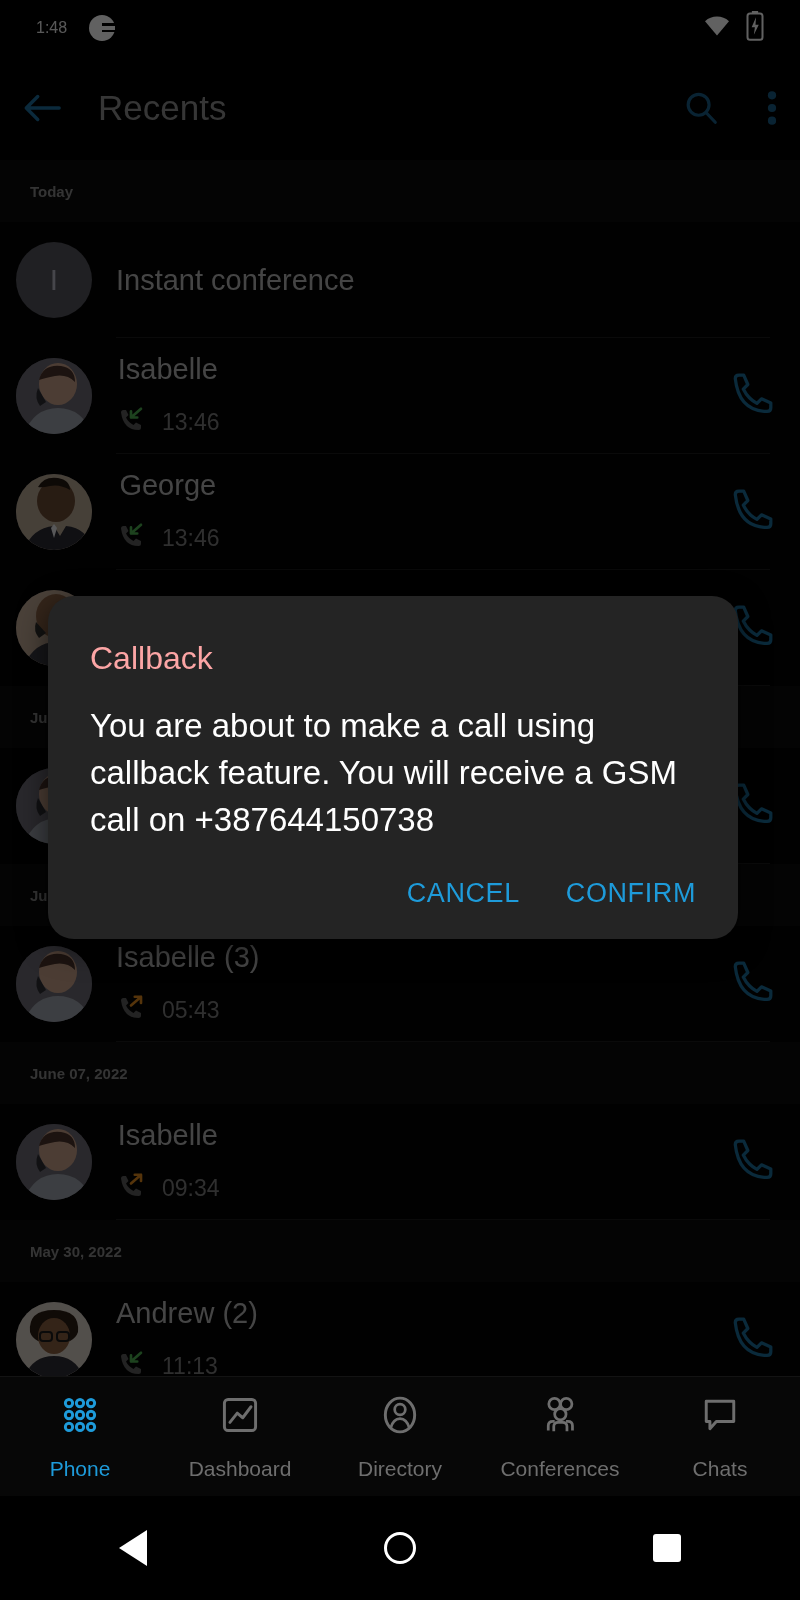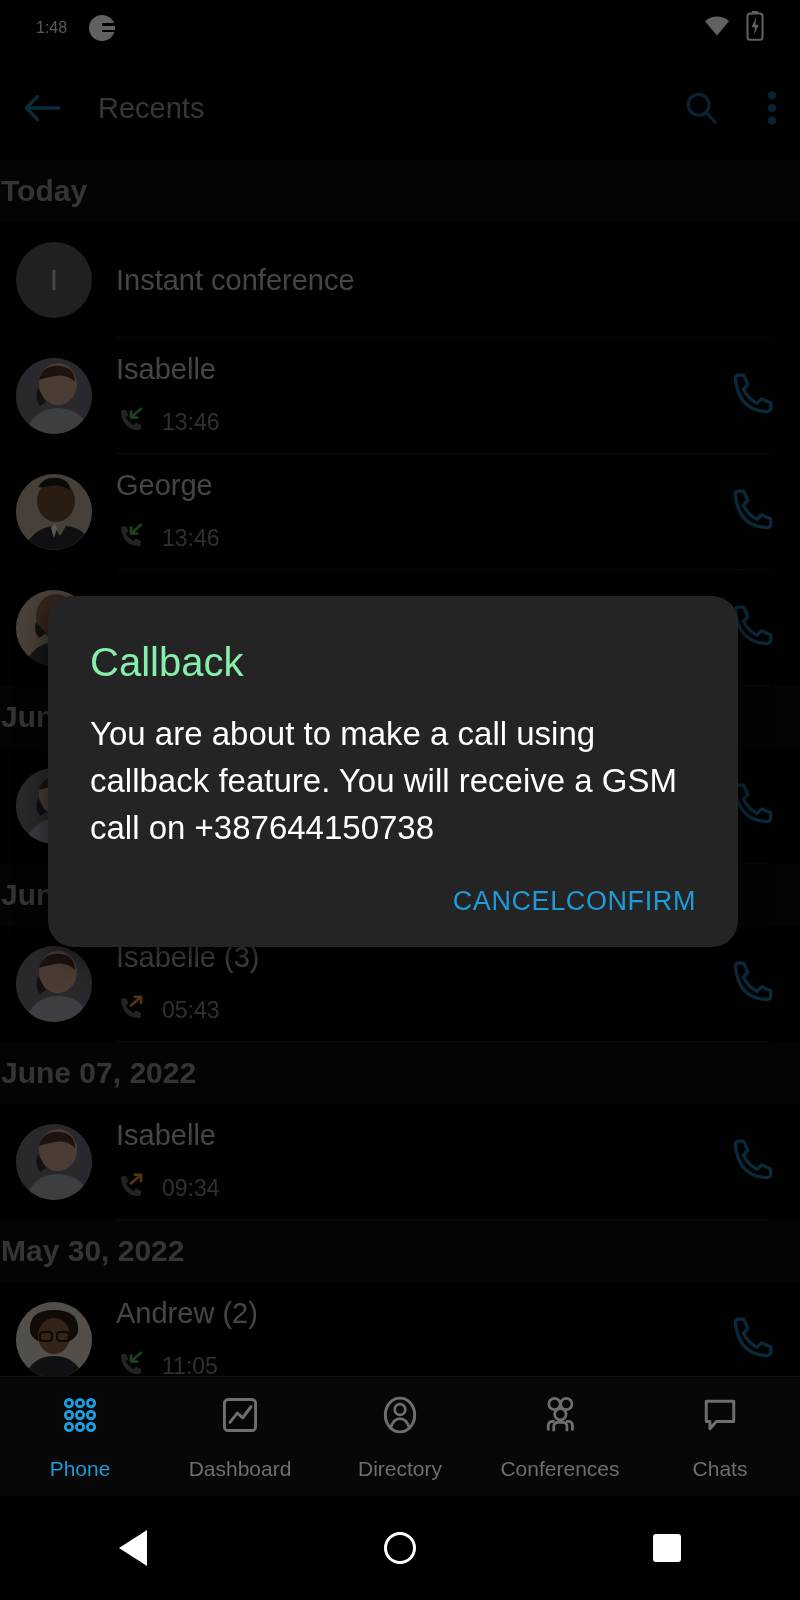--- a/index.html
+++ b/index.html
@@ -30,80 +30,80 @@
     width:13px; height:4px; background:#fff; z-index:2;
   }
   #status-right{ margin-left:auto; display:flex; align-items:center; gap:14px; }
 
   
   #app-bar{
     height:104px; display:flex; align-items:center;
     padding:0 22px; background:#000; position:relative; z-index:5;
   }
   #app-bar-title{
-    font-size:29px; color:#8e8e8e; margin-left:36px; font-weight:400;
+    font-size:35px; color:#8e8e8e; margin-left:36px; font-weight:400;
   }
   #app-bar-actions{ margin-left:auto; display:flex; align-items:center; gap:46px; }
 
   .icon-btn{ display:flex; align-items:center; justify-content:center; cursor:pointer; }
 
   
   #call-list{
     position:absolute; top:160px; left:0; right:0; bottom:224px;
     background:#050505; overflow:hidden;
   }
   .date-header{
     height:62px; display:flex; align-items:center;
-    padding:0 1px; font-size:30px; font-weight:700; color:#8a8a8a;
+    padding:0 30px; font-size:15px; font-weight:700; color:#8a8a8a;
     background:#0c0c0c;
   }
   .call-row{
     height:116px; display:flex; align-items:center; padding:0 16px;
     position:relative; background:#050505;
   }
   .call-row::after{
     content:""; position:absolute; left:116px; right:30px; bottom:0;
     height:1px; background:#1c1c1c;
   }
   .call-row.no-divider::after{ display:none; }
   .avatar{
     width:76px; height:76px; border-radius:50%; flex:0 0 76px;
     overflow:hidden; position:relative; background:#4a4a52;
   }
   .avatar.letter{
     display:flex; align-items:center; justify-content:center;
     color:#b9b9c4; font-size:30px; background:#54545c;
   }
   .avatar svg{ display:block; width:100%; height:100%; }
-  .call-info{ margin-left:24px; display:flex; flex-direction:column; gap:22px; }
+  .call-info{ margin-left:24px; display:flex; flex-direction:column; gap:22px;text-align:center; }
   .call-name{ font-size:29px; color:#b6b6b6; font-weight:400; line-height:1.05; }
   .call-sub{ display:flex; align-items:center; gap:16px; }
   .call-time{ font-size:23px; color:#7c7c7c; }
   .row-call-btn{ margin-left:auto; padding-right:8px; }
 
   
   #scrim{
     position:absolute; inset:0; background:rgba(0,0,0,.62); z-index:20;
   }
 
   
   #callback-dialog{
     position:absolute; left:48px; top:596px; width:690px;
     background:#242424; border-radius:26px; z-index:30;
     padding:44px 42px 0 42px;
     box-shadow:0 8px 30px rgba(0,0,0,.6);
   }
-  #dialog-title{ font-size:40px; color:#86efac; font-weight:400; }
+  #dialog-title{ font-size:32px; color:#fca5a5; font-weight:400; }
   #dialog-message{
     margin-top:26px; font-size:33px; line-height:1.42; color:#ffffff;
     font-weight:400;
   }
   #dialog-actions{
     display:flex; justify-content:flex-end; align-items:flex-start;
-    padding:34px 0 30px 0;
+    gap:46px; padding:34px 0 30px 0;
   }
   .dialog-btn{
     background:none; border:none; cursor:pointer;
     font-family:inherit; font-size:27px; color:#1e9bda; letter-spacing:.6px;
   }
 
   
   #bottom-nav{
     position:absolute; left:0; right:0; bottom:104px; height:120px;
     background:#070707; display:flex; z-index:40;
@@ -370,21 +370,21 @@
     </span>
     <span class="call-info">
       <span class="call-name">Andrew (2)</span>
       <span class="call-sub">
         <span>
           <svg width="30" height="28" viewBox="0 0 24 22">
             <path d="M4 5 q0-2 2-2 h2 l2 4 -2 2 q2 4 6 6 l2-2 4 2 v2 q0 2-2 2 q-12 0-14-14 Z" fill="#5c5c5c"></path>
             <path d="M20 2 L12 9 M12 4 v5 h5" fill="none" stroke="#4caf50" stroke-width="2.1" stroke-linecap="round" stroke-linejoin="round"></path>
           </svg>
         </span>
-        <span class="call-time">11:05</span>
+        <span class="call-time">11:13</span>
       </span>
     </span>
     <span class="row-call-btn icon-btn">
       <svg width="52" height="52" viewBox="0 0 24 24">
         <path d="M5.2 4 q0-1.6 1.7-1.6 h2.2 l1.9 4.3 -2.1 2.1 q2.3 4.6 6.3 6.6 l2.1-2.1 4.3 1.9 v2.2 q0 1.7-1.7 1.7 q-13 0-14.7-15.1 Z" fill="none" stroke="#1c6f9c" stroke-width="1.5" stroke-linejoin="round"></path>
       </svg>
     </span>
   </div>
 
 </div>

